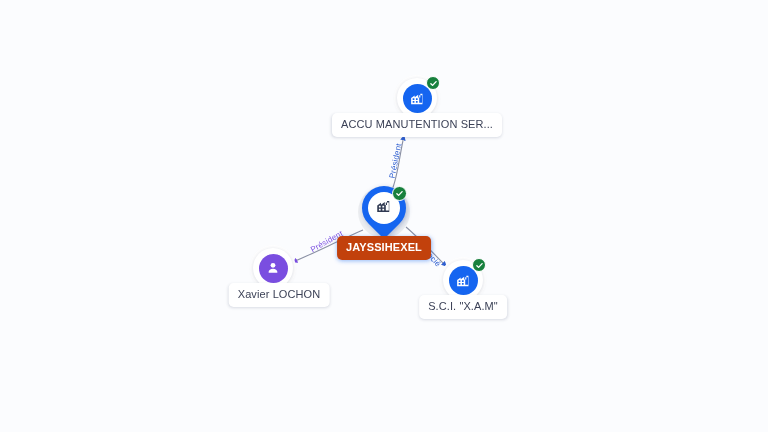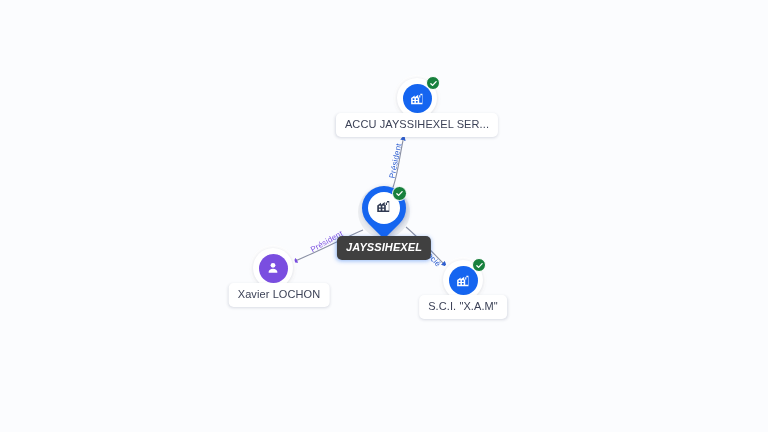--- a/index.html
+++ b/index.html
@@ -146,25 +146,24 @@
     background: #ffffff;
     color: #3c4257;
     font-size: 11px;
     line-height: 1;
     padding: 6px 9px 7px 9px;
     border-radius: 5px;
     box-shadow: 0 1px 3px rgba(40,50,90,.16);
     letter-spacing: .1px;
   }
   .node-label.selected {
-    background: #404040;
+    background: #c2410c;
     color: #ffffff;
     font-weight: bold;
     box-shadow: 0 1px 4px rgba(21,101,240,.45);
-    font-style: italic;
   }
 
   
   .edge-label {
     position: absolute;
     white-space: nowrap;
     font-size: 8px;
     line-height: 1;
     letter-spacing: .2px;
     transform-origin: 50% 50%;
@@ -206,21 +205,21 @@
             </svg>
           </span>
         </div>
         <span class="verified">
           <svg width="9" height="9" viewBox="0 0 24 24" aria-hidden="true">
             <path fill="none" stroke="#ffffff" stroke-width="3.6" stroke-linecap="round" stroke-linejoin="round" d="M5 12.5l4.5 4.5L19 7"></path>
           </svg>
         </span>
       </div>
     </div>
-    <div class="node-label" id="label-accu" style="left: 417px; top: 113px;">ACCU JAYSSIHEXEL SER...</div>
+    <div class="node-label" id="label-accu" style="left: 417px; top: 113px;">ACCU MANUTENTION SER...</div>
   </div>
 
   <div class="node" id="node-jayssihexel">
     <div class="node-hit" id="node-jayssihexel-hit" style="left: 384px; top: 212px;">
       <div class="pin-halo"></div>
       <div class="pin-wrap">
         <div class="pin-shape"></div>
         <div class="pin-inner">
           <span>
             <svg width="18" height="18" viewBox="0 0 24 24" aria-hidden="true">

